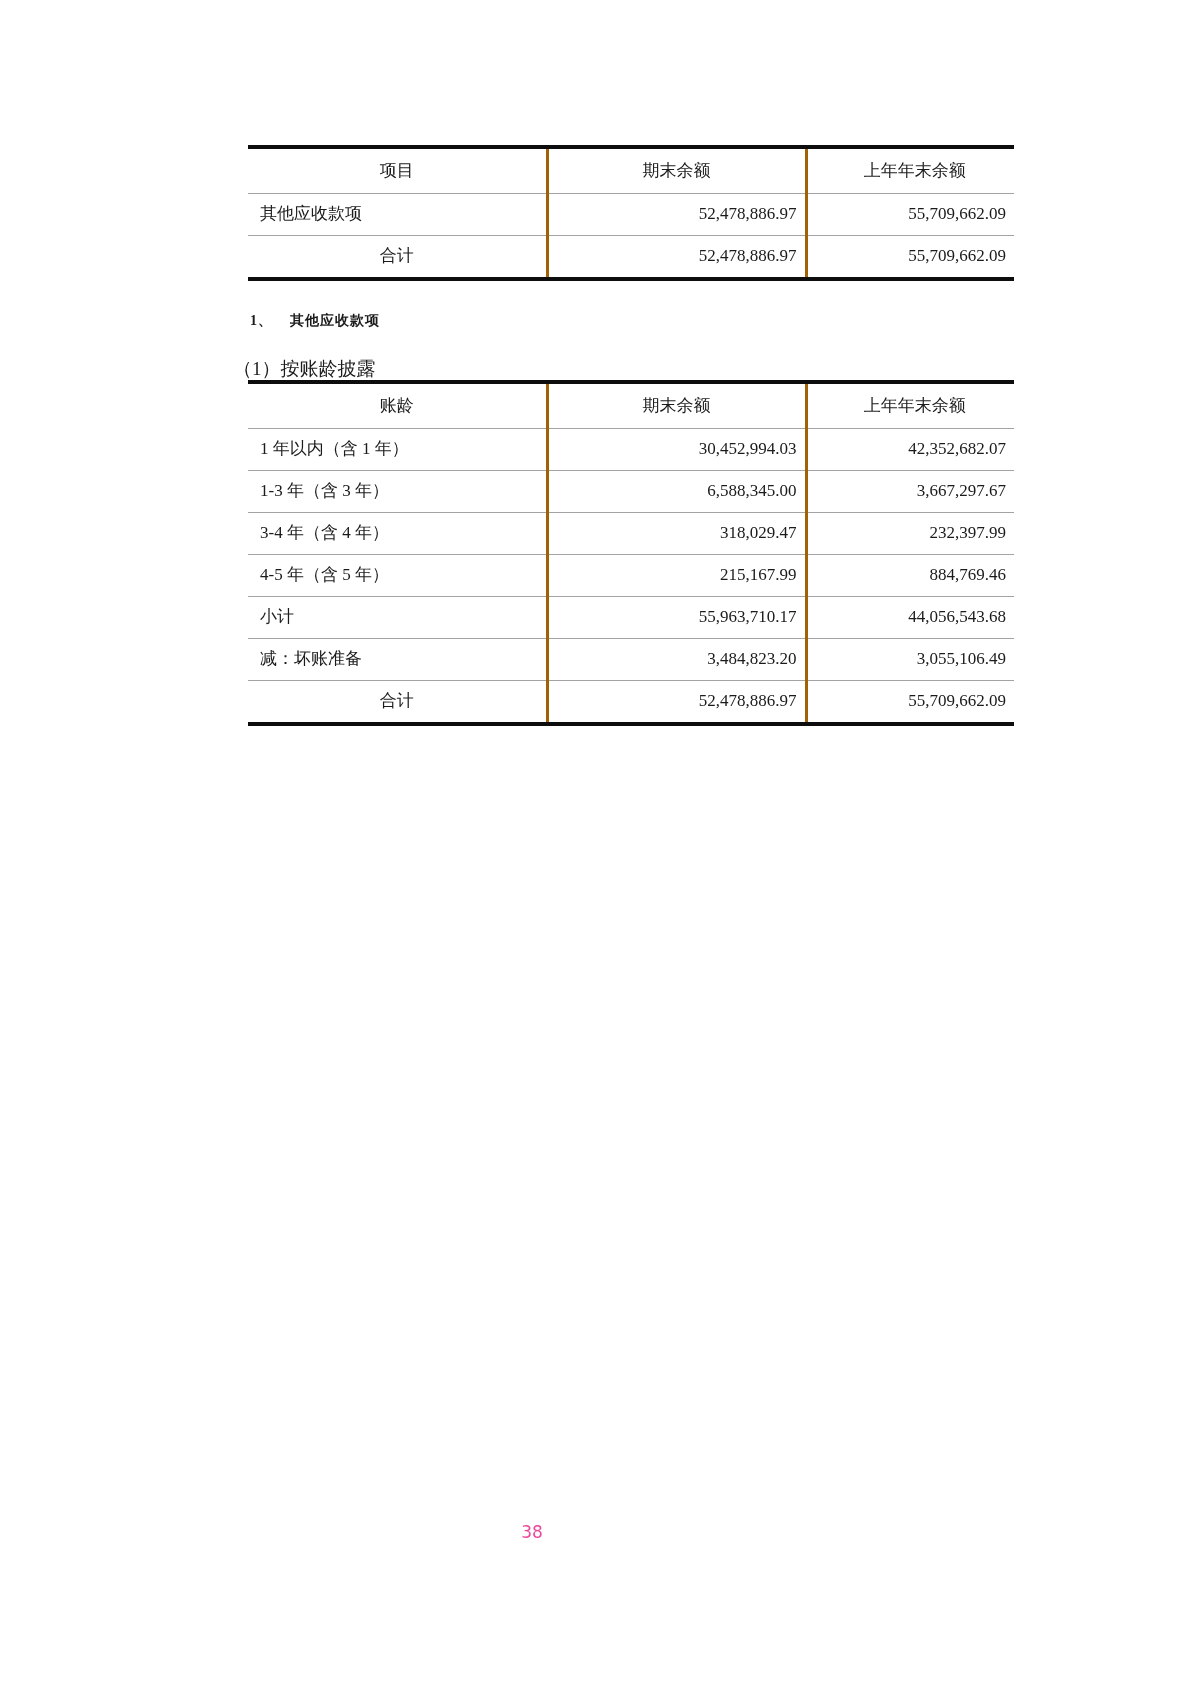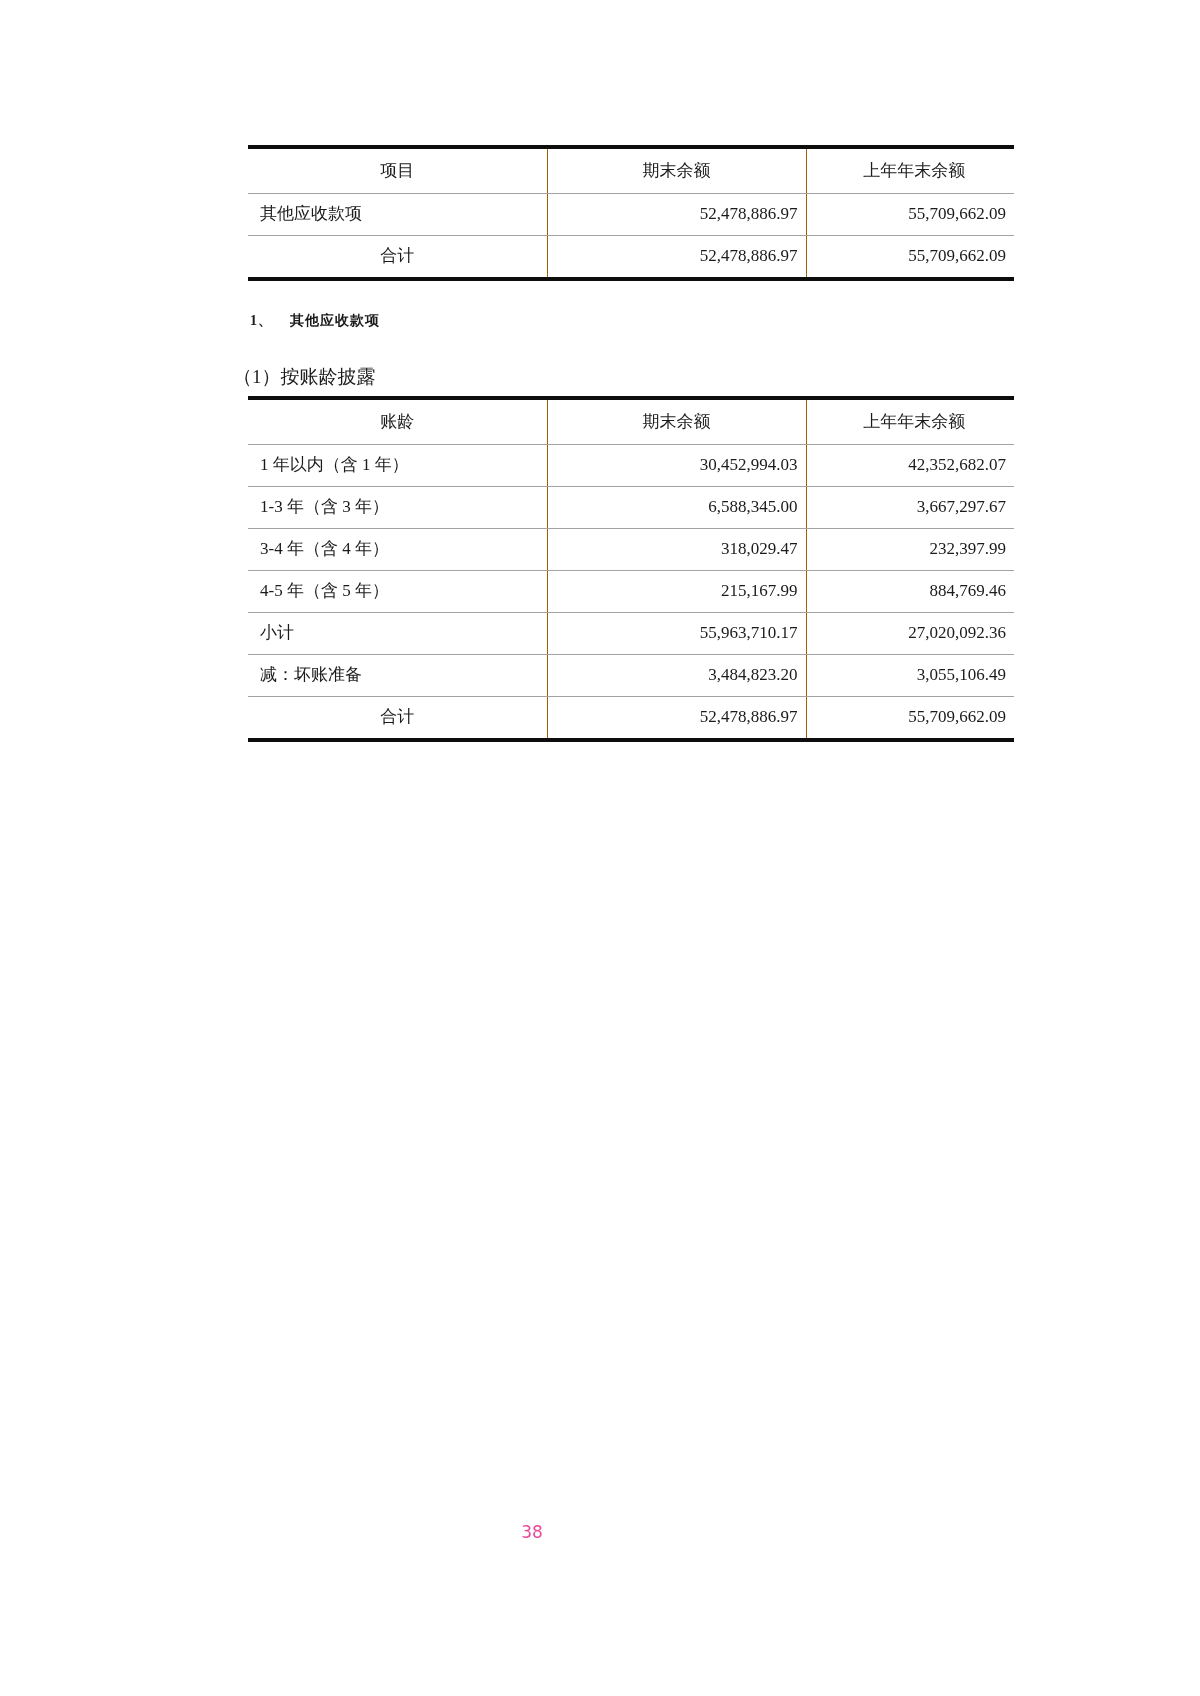--- a/index.html
+++ b/index.html
@@ -19,55 +19,54 @@
     position: absolute;
     left: 248px;
     width: 774px;
     border-collapse: collapse;
     table-layout: fixed;
     border-top: 4px solid #0d0d0d;
     border-bottom: 4px solid #0d0d0d;
     font-size: 17px;
   }
   #summary-table { top: 145px; }
-  #aging-table   { top: 396px; }
+  #aging-table   { top: 380px; }
   table.fin col.c1 { width: 299px; }
   table.fin col.c2 { width: 259px; }
   table.fin col.c3 { width: 216px; }
   table.fin th, table.fin td {
     font-weight: normal;
     vertical-align: middle;
     padding: 0;
     height: 41px;
     line-height: 1.1;
   }
   table.fin tr.hdr th { height: 44px; text-align: center; }
   table.fin td.lbl { text-align: left; padding-left: 12px; }
   table.fin td.lbl.center { text-align: center; padding-left: 0; }
   table.fin td.num { text-align: right; }
   table.fin td.num.cur { padding-right: 8px; }
   table.fin td.num.pri { padding-right: 16px; }
   
   table.fin tr th, table.fin tr td { border-bottom: 1px solid #a3a3a3; }
   table.fin tr:last-child td { border-bottom: none; }
-  table.fin th + th, table.fin td + td { border-left: 1px solid #a16207; }
+  table.fin th + th, table.fin td + td { border-left: 3px solid #a16207; }
 
   .heading {
     position: absolute;
     top: 312px; left: 250px;
     font-size: 14px;
     font-weight: bold;
     letter-spacing: 1px;
   }
   .heading .num { display: inline-block; min-width: 40px; }
   .subheading {
     position: absolute;
     top: 356px; left: 233px;
     font-size: 19px;
-    margin-top: 8px;
   }
   .page-footer {
     position: absolute;
     top: 1522px; left: 0; right: 0;
     text-align: center;
     font-family: "DejaVu Sans", "Liberation Sans", sans-serif;
     font-size: 17px;
     color: #ec4899;
   }
   .page-footer span { position: relative; left: 25px; }
@@ -135,21 +134,21 @@
       <td class="num pri">232,397.99</td>
     </tr>
     <tr>
       <td class="lbl">4-5 年（含 5 年）</td>
       <td class="num cur">215,167.99</td>
       <td class="num pri">884,769.46</td>
     </tr>
     <tr>
       <td class="lbl">小计</td>
       <td class="num cur">55,963,710.17</td>
-      <td class="num pri">27,020,092.36</td>
+      <td class="num pri">44,056,543.68</td>
     </tr>
     <tr>
       <td class="lbl">减：坏账准备</td>
       <td class="num cur">3,484,823.20</td>
       <td class="num pri">3,055,106.49</td>
     </tr>
     <tr>
       <td class="lbl center">合计</td>
       <td class="num cur">52,478,886.97</td>
       <td class="num pri">55,709,662.09</td>

